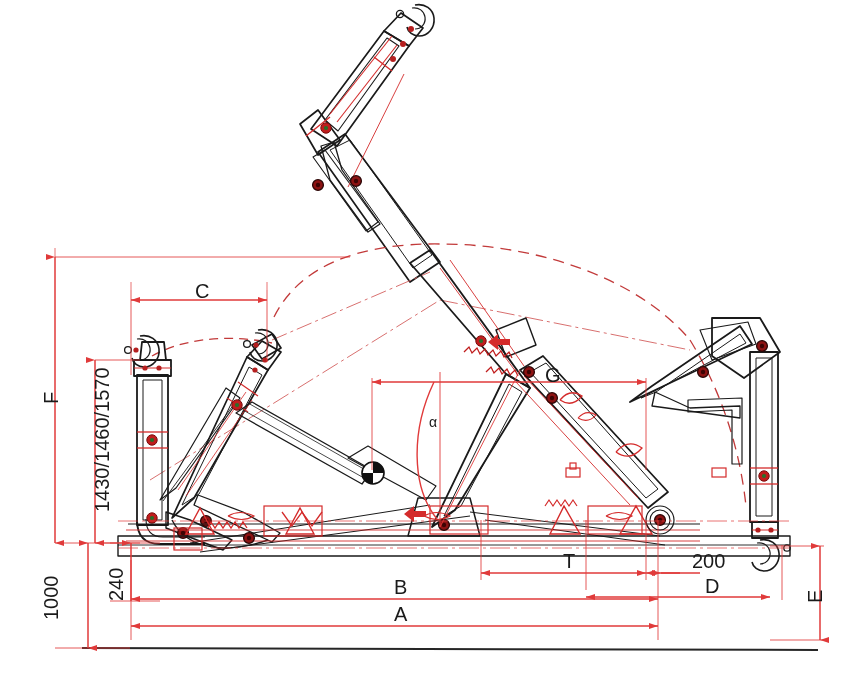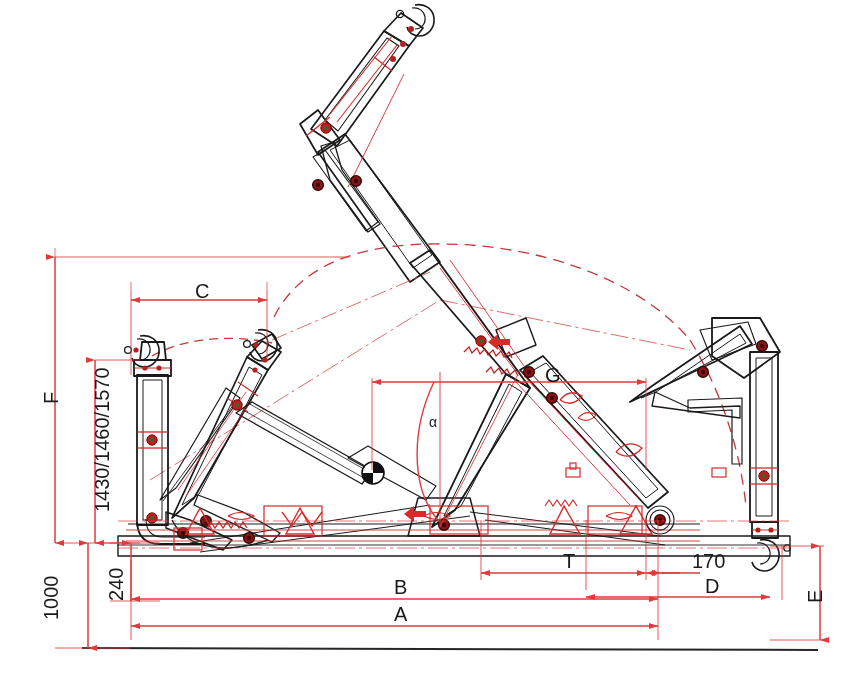--- a/index.html
+++ b/index.html
@@ -425,21 +425,21 @@
   <div class="dimtext rot90" style="left:106px; top:601px; font-size:20px;">240</div>
 
   <div class="dimtext" style="left:195px; top:281px; font-size:20px;">C</div>
 
   <div class="dimtext" style="left:545px; top:365px; font-size:20px;">G</div>
 
   <div class="dimtext" style="left:429px; top:415px; font-size:14px;">α</div>
 
   <div class="dimtext" style="left:563px; top:551px; font-size:20px;">T</div>
 
-  <div class="dimtext" style="left:692px; top:551px; font-size:20px;">170</div>
+  <div class="dimtext" style="left:692px; top:551px; font-size:20px;">200</div>
 
   <div class="dimtext" style="left:705px; top:576px; font-size:20px;">D</div>
 
   <div class="dimtext" style="left:394px; top:577px; font-size:20px;">B</div>
 
   <div class="dimtext" style="left:394px; top:604px; font-size:20px;">A</div>
 
   <div class="dimtext rot90" style="left:805px; top:603px; font-size:20px;">E</div>
 
 </div>

